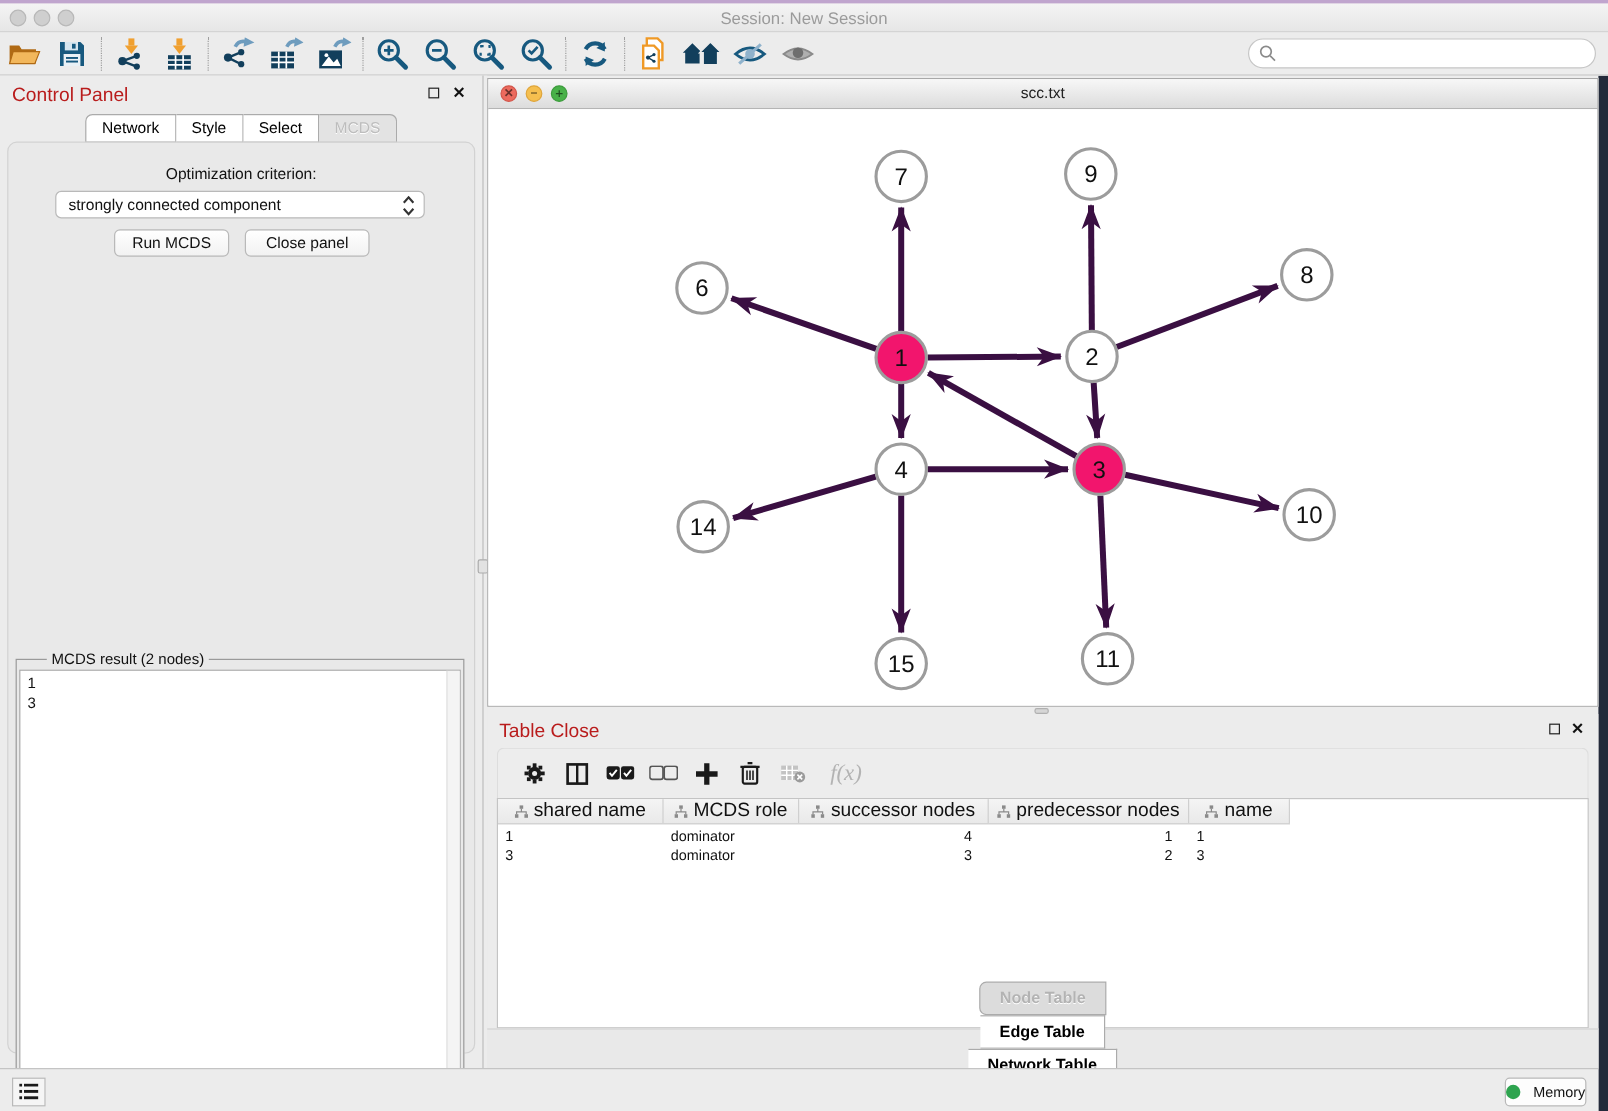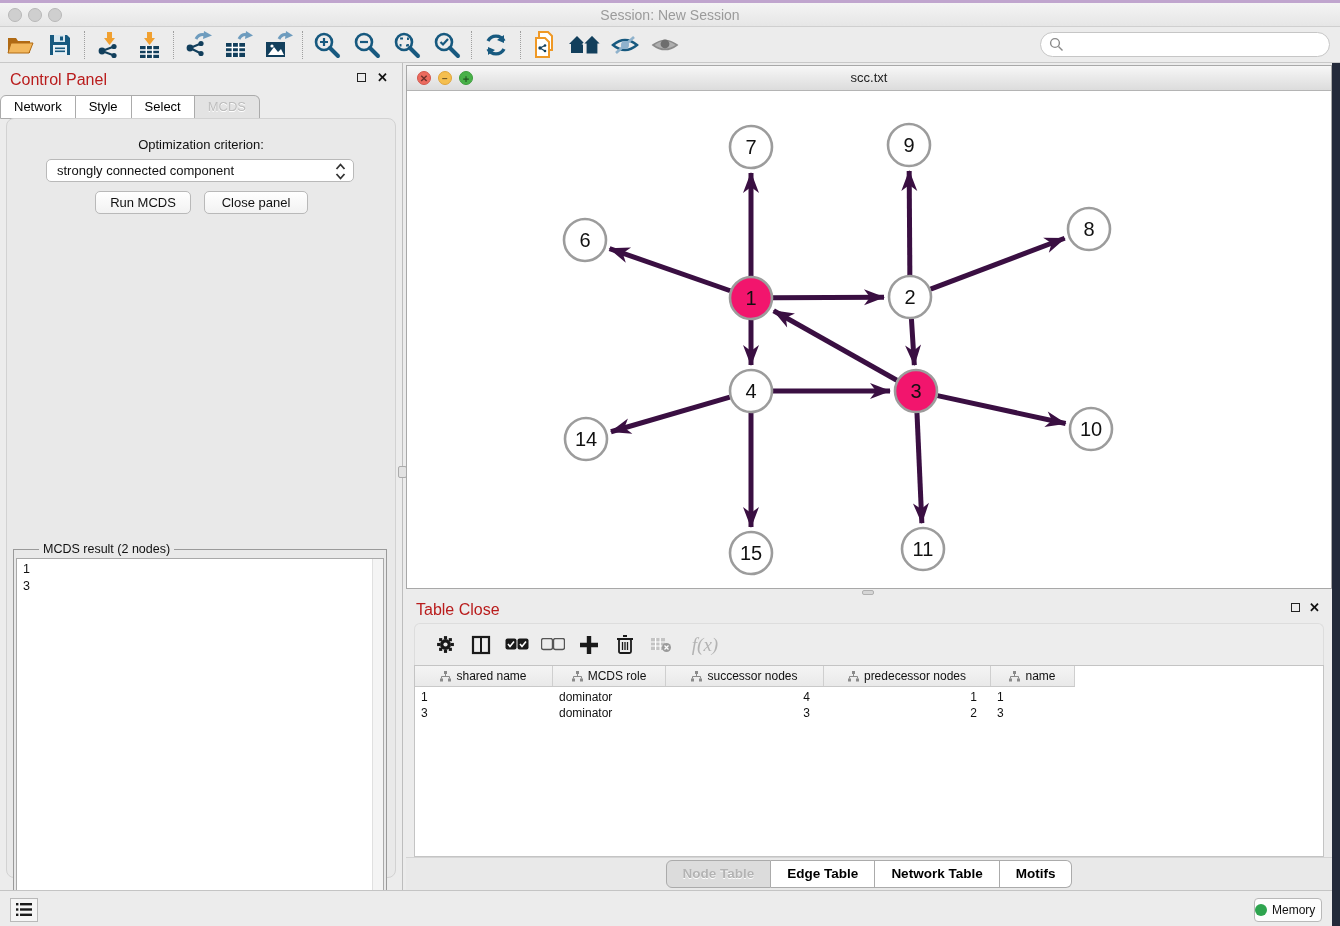--- a/index.html
+++ b/index.html
@@ -25,21 +25,21 @@
   #search-icon { position:absolute; left:9px; top:5px; }
 
   
   #control-panel { left:0; top:63px; width:402px; height:827px; background:#ECECEC; }
   #cp-header { position:absolute; left:0; top:2px; width:100%; height:26px; }
   .panel-title { font-size:16px; color:#b91c1c; }
   #cp-title { position:absolute; left:10px; top:6px; }
   .float-icon { position:absolute; top:8px; width:9px; height:9px; border:1.6px solid #222; }
   .close-icon { position:absolute; top:5px; font-size:13px; font-weight:bold; color:#111; }
 
-  #cp-tabs { position:absolute; left:0; top:32px; width:100%; display:flex; justify-content:flex-start; }
+  #cp-tabs { position:absolute; left:0; top:32px; width:100%; display:flex; justify-content:center; }
   .cp-tab { font-size:13px; padding:3px 13px 4px; background:#fff; border:1px solid #ABABAB; border-left:none; color:#000; cursor:default; }
   .cp-tab:first-child { border-left:1px solid #ABABAB; border-top-left-radius:6px; }
   .cp-tab:last-child { border-top-right-radius:6px; }
   .cp-tab.active { background:#E3E3E3; color:#BDBDBD; text-shadow:0 1px 0 #fff; }
 
   #cp-body { position:absolute; left:6px; top:55px; width:390px; height:760px; background:#E9E9E9; border:1px solid #D2D2D2; border-radius:8px; }
   #opt-label { position:absolute; left:0; right:0; top:18px; text-align:center; font-size:13px; color:#111; }
   #opt-select { position:absolute; left:39px; top:40px; width:308px; height:23px; background:#fff; border:1px solid #B9B9B9; border-radius:5px; font-size:13px; color:#111; display:flex; align-items:center; padding-left:10px; }
   #opt-stepper { position:absolute; right:7px; top:3px; }
   .btn { position:absolute; top:72px; height:23px; background:linear-gradient(#FFFFFF,#F2F2F2); border:1px solid #B9B9B9; border-radius:5px; font-size:13px; color:#111; display:flex; align-items:center; justify-content:center; }
@@ -63,33 +63,33 @@
   #h-handle { left:862px; top:590px; width:12px; height:5px; background:#D6D6D6; border:1px solid #B0B0B0; border-radius:2px; }
 
   
   #table-panel { left:406px; top:595px; width:926px; height:295px; background:#ECECEC; }
   #tp-title { position:absolute; left:10px; top:6px; }
   #tp-toolbar { position:absolute; left:8px; top:28px; width:910px; height:42px; background:#EDEDED; border:1px solid #DDD; border-bottom:none; border-radius:6px 6px 0 0; display:flex; align-items:center; padding-left:12px; }
   .tp-btn { width:36px; height:32px; display:flex; align-items:center; justify-content:center; flex:0 0 auto; }
   #fx-label { font-size:19px; font-family:"Liberation Serif", serif; font-style:italic; color:#B3B3B3;margin-left:16px; }
   #tp-table { position:absolute; left:8px; top:70px; width:910px; height:192px; background:#fff; border:1px solid #C4C4C4; }
   #tp-headrow { position:absolute; left:0; top:0; height:21px; display:flex; background:linear-gradient(#F4F4F4,#E9E9E9); border-bottom:1px solid #C9C9C9; }
-  .th { display:flex; align-items:center; justify-content:center; gap:5px; font-size:12px; color:#111; border-right:1px solid #CFCFCF; position:relative; }
+  .th { display:flex; align-items:center; justify-content:center; gap:5px; font-size:16px; color:#111; border-right:1px solid #CFCFCF; position:relative; }
   .tr { position:absolute; left:0; height:16px; display:flex; }
   .td { font-size:12px; color:#111; line-height:16px; overflow:hidden; }
-  #tp-tabs { position:absolute; left:0; top:262px; width:100%; height:33px; background:#E9E9E9; border-top:1px solid #D4D4D4; display:flex; justify-content:center; align-items:center; }
+  #tp-tabs { position:absolute; left:0; top:262px; width:100%; height:33px; background:#E9E9E9; border-top:1px solid #D4D4D4; display:flex; justify-content:center; align-items:center;flex-direction:column; }
   .tp-tab { font-size:13.5px; font-weight:bold; padding:5px 16px 6px; background:#fff; border:1px solid #ABABAB; border-left:none; color:#000; }
   .tp-tab:first-child { border-left:1px solid #ABABAB; border-radius:6px 0 0 6px; }
   .tp-tab:last-child { border-radius:0 6px 6px 0;text-align:center; }
   .tp-tab.active { background:#DCDCDC; color:#B3B3B3; text-shadow:0 1px 0 #fff; font-weight:bold; }
 
   
   #statusbar { left:0; top:890px; width:1332px; height:36px; background:#ECECEC; border-top:1px solid #C4C4C4; }
   #list-btn { position:absolute; left:10px; top:7px; width:28px; height:24px; background:#F5F5F5; border:1px solid #B9B9B9; display:flex; align-items:center; justify-content:center; }
-  #memory-btn { position:absolute; right:10px; top:7px; width:68px; height:24px; background:#FDFDFD; border:1px solid #B9B9B9; border-radius:4px; display:flex; align-items:center; justify-content:flex-start; gap:5px; font-size:12px; color:#111; }
+  #memory-btn { position:absolute; right:10px; top:7px; width:68px; height:24px; background:#FDFDFD; border:1px solid #B9B9B9; border-radius:4px; display:flex; align-items:center; justify-content:space-between; gap:5px; font-size:12px; color:#111; }
   #memory-dot { width:12px; height:12px; border-radius:50%; background:#2EA44F; }
 
   svg text { font-family:"Liberation Sans", sans-serif; }
 </style>
 </head>
 <body>
 
 <div id="desktop-top" class="abs"></div>
 <div id="desktop-right" class="abs"></div>
 

